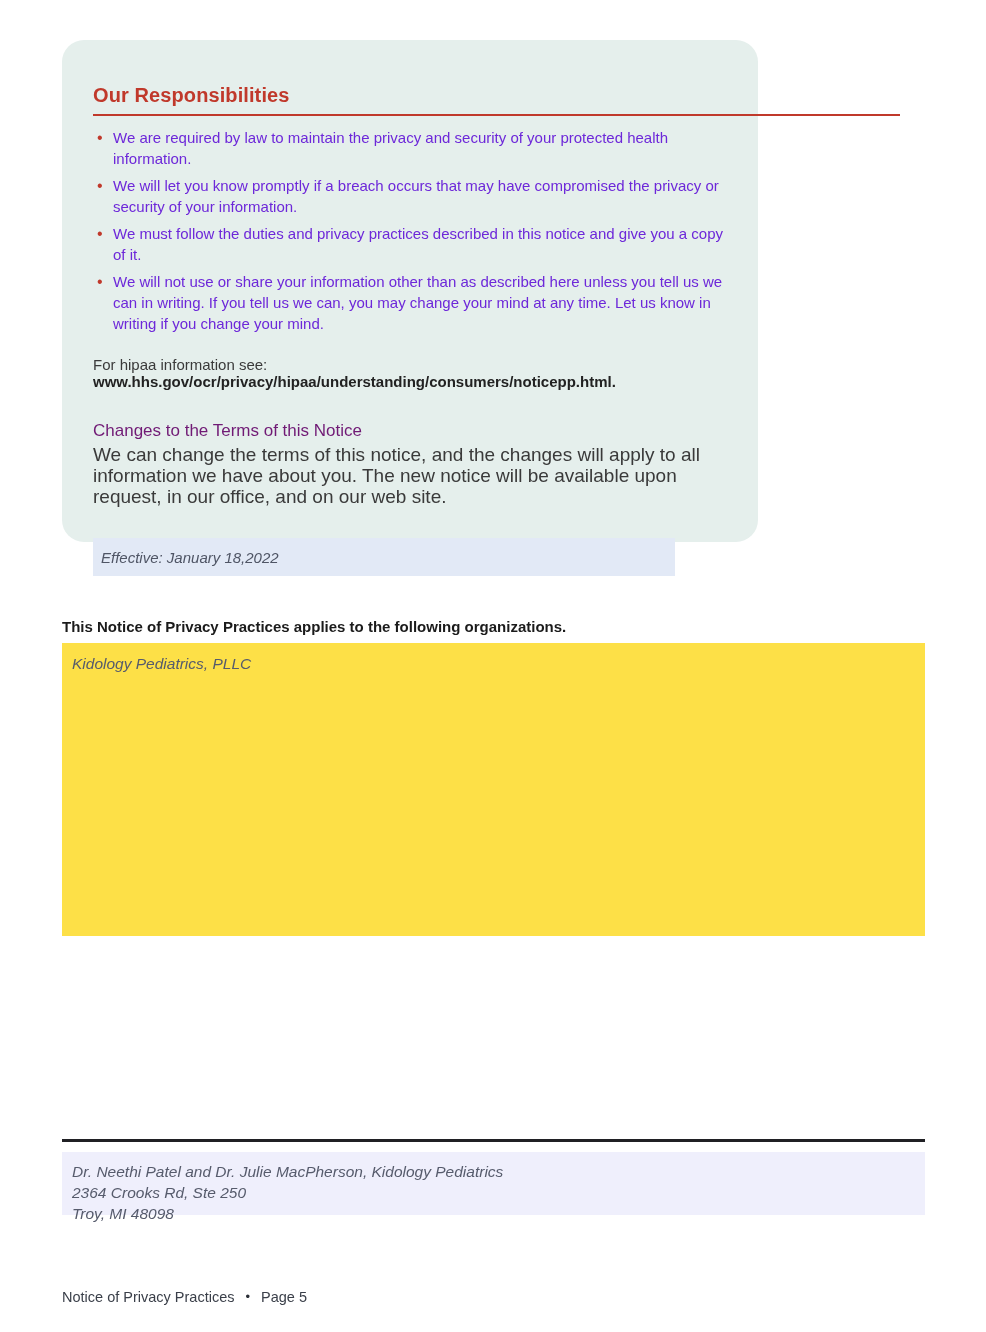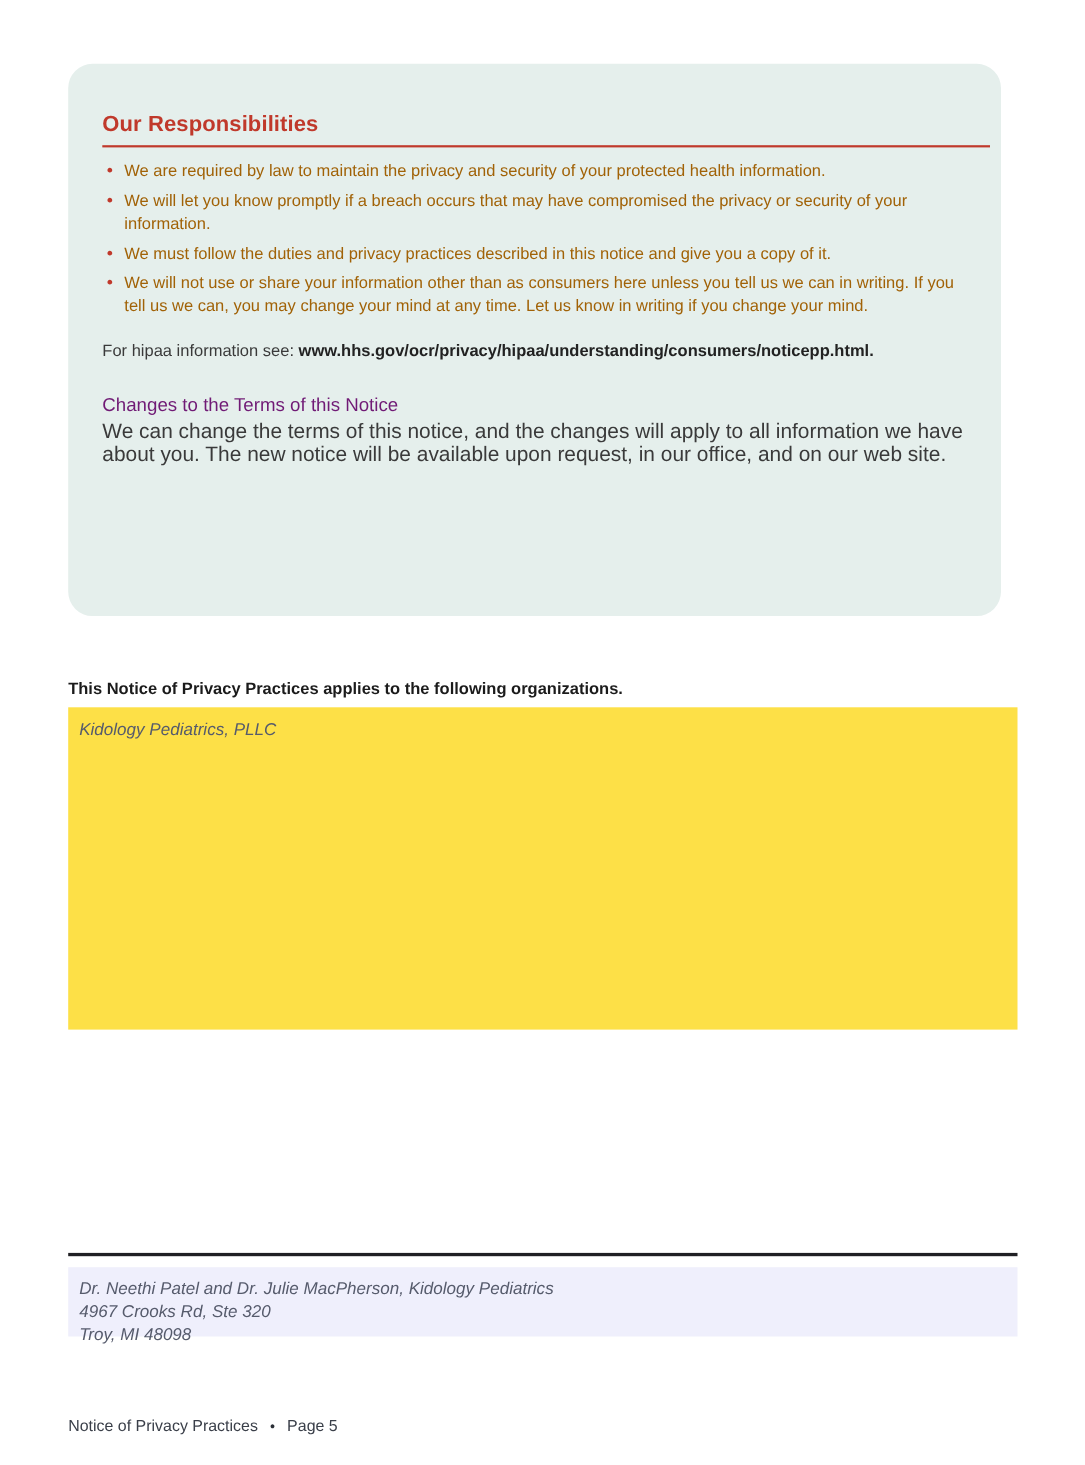--- a/index.html
+++ b/index.html
@@ -6,22 +6,22 @@
   html, body {
     width: 986px;
     background: #ffffff;
     font-family: "Liberation Sans", "DejaVu Sans", sans-serif;
   }
   body { height: 1332px; position: relative; overflow: hidden; }
 
   
   .green-card {
     position: absolute;
-    left: 62px; top: 58px;
-    width: 848px; height: 502px;
+    left: 62px; top: 40px;
+    width: 696px; height: 502px;
     background: #e5efec;
     border-radius: 22px;
     padding: 44px 25px 0 31px;
   }
   .card-title {
     color: #c0392b;
     font-size: 20px;
     font-weight: bold;
     letter-spacing: 0.1px;
     margin-bottom: 7px;
@@ -34,21 +34,21 @@
   }
   ul.resp-list {
     list-style: none;
     margin: 0 0 0 0;
   }
   ul.resp-list li {
     position: relative;
     padding-left: 20px;
     font-size: 15px;
     line-height: 21px;
-    color: #a16207;
+    color: #6d28d9;
     margin-bottom: 6px;
     max-width: 790px;
   }
   ul.resp-list li::before {
     content: "•";
     position: absolute;
     left: 4px; top: 0;
     color: #c0392b;
     font-size: 16px;
   }
@@ -136,38 +136,41 @@
 </head>
 <body>
 
 <div class="green-card">
   <div class="card-title">Our Responsibilities</div>
   <div class="red-rule"></div>
   <ul class="resp-list">
     <li>We are required by law to maintain the privacy and security of your protected health information.</li>
     <li>We will let you know promptly if a breach occurs that may have compromised the privacy or security of your information.</li>
     <li>We must follow the duties and privacy practices described in this notice and give you a copy of it.</li>
-    <li>We will not use or share your information other than as consumers here unless you tell us we can in writing. If you tell us we can, you may change your mind at any time. Let us know in writing if you change your mind.</li>
+    <li>We will not use or share your information other than as described here unless you tell us we can in writing. If you tell us we can, you may change your mind at any time. Let us know in writing if you change your mind.</li>
   </ul>
   <div class="more-info"><span>For hipaa information see: </span><b>www.hhs.gov/ocr/privacy/hipaa/understanding/consumers/noticepp.html.</b></div>
   <div class="changes-title">Changes to the Terms of this Notice</div>
   <div class="changes-body">We can change the terms of this notice, and the changes will apply to all information we have about you. The new notice will be available upon request, in our office, and on our web site.</div>
+  <div class="effective-box">
+    <span>Effective: January 18,2022</span>
+  </div>
 </div>
 
 <div class="applies-heading">This Notice of Privacy Practices applies to the following organizations.</div>
 
 <div class="org-box">
   <div class="italic-text">Kidology Pediatrics, PLLC</div>
 </div>
 
 <div class="divider"></div>
 
 <div class="contact-box">
   <div class="italic-text">Dr. Neethi Patel and Dr. Julie MacPherson,  Kidology Pediatrics</div>
-  <div class="italic-text">4967 Crooks Rd, Ste 320</div>
+  <div class="italic-text">2364 Crooks Rd, Ste 250</div>
   <div class="italic-text">Troy, MI 48098</div>
 </div>
 
 <div class="page-footer">
   <span>Notice of Privacy Practices</span>
   <span class="footer-dot">•</span>
   <span>Page 5</span>
 </div>
 
 </body></html>

